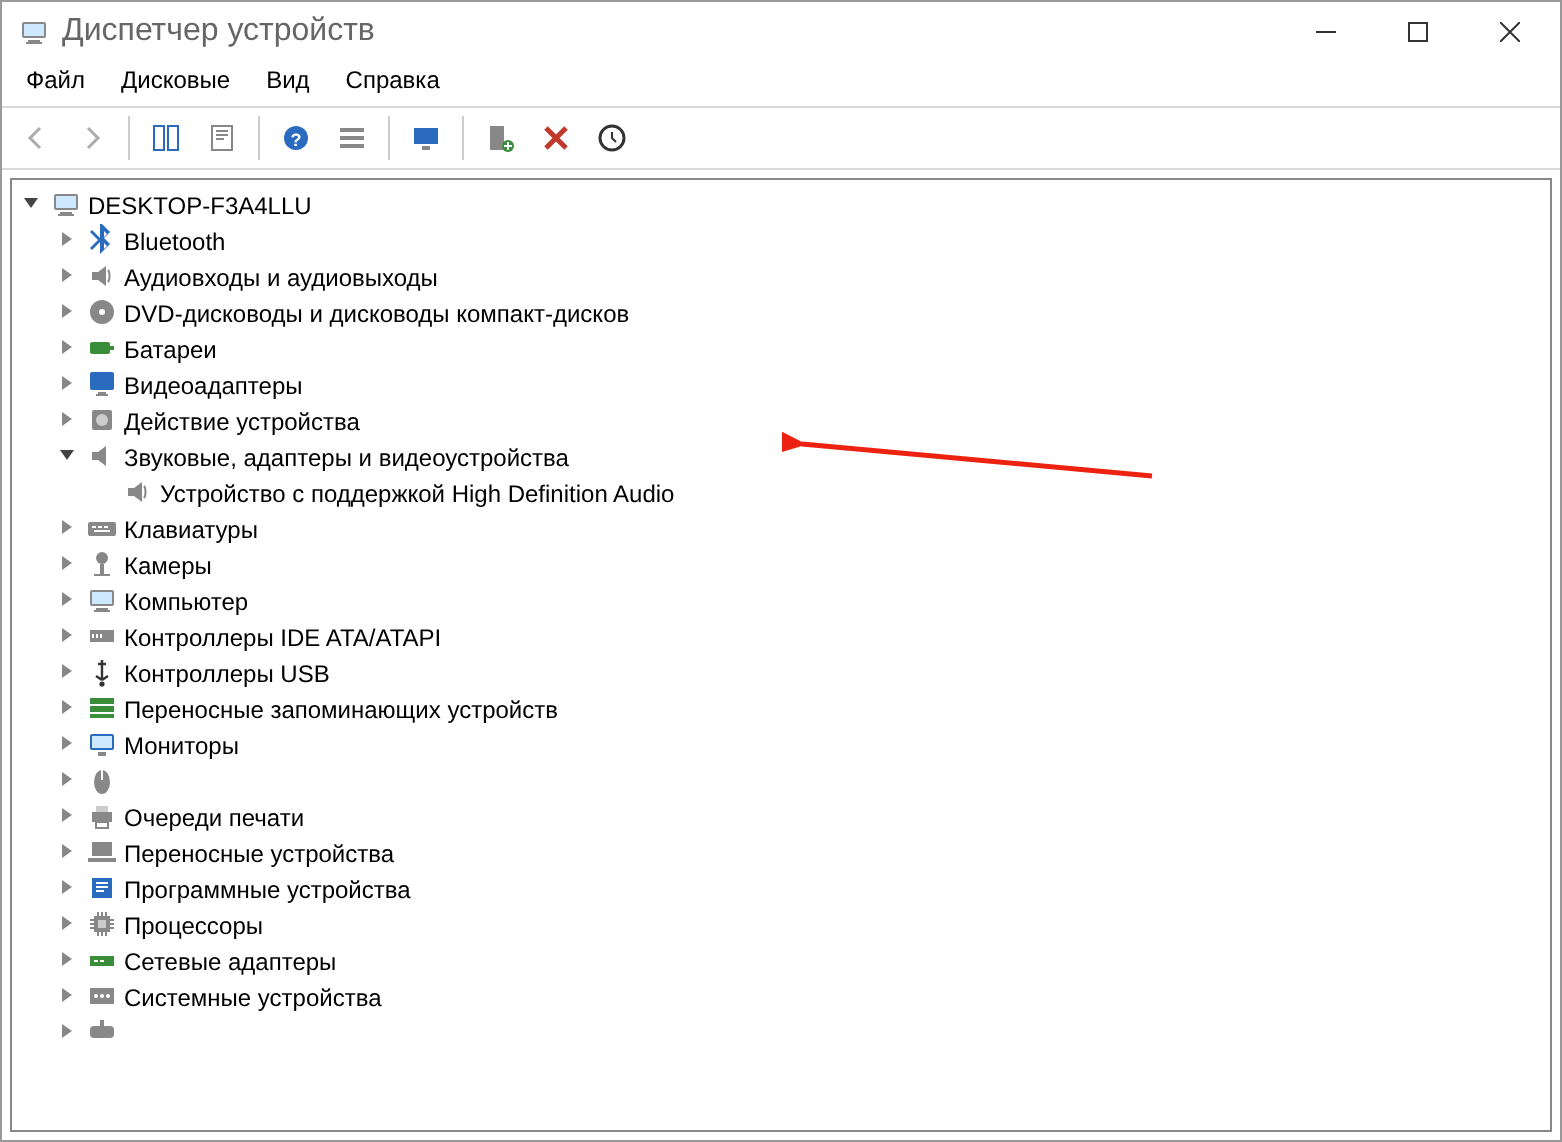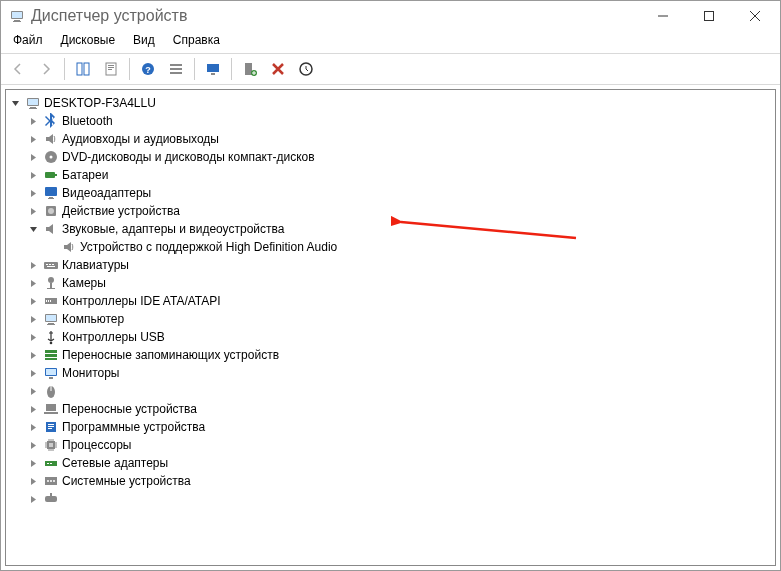--- a/index.html
+++ b/index.html
@@ -10,21 +10,21 @@
   .win-controls{display:flex}
   .win-btn{width:46px;height:30px;display:flex;align-items:center;justify-content:center;color:#444}
   .menubar{height:22px;display:flex;align-items:flex-start;padding:0 4px;gap:2px}
   .menu-item{padding:2px 8px}
   .toolbar{height:30px;border-top:1px solid #d9d9d9;border-bottom:1px solid #d9d9d9;display:flex;align-items:center;padding:0 4px;gap:2px}
   .tool-btn{width:24px;height:24px;display:flex;align-items:center;justify-content:center;border:1px solid transparent;border-radius:2px}
   .tool-sep{width:1px;height:22px;background:#ccc;margin:0 3px}
   .tool-btn.disabled{opacity:.4}
   .client{flex:1;padding:4px;overflow:hidden;display:flex}
   .tree-panel{flex:1;border:1px solid #888;background:#fff;overflow:auto;position:relative;padding:4px 2px}
-  .node{display:flex;align-items:center;height:18px;line-height:18px;white-space:nowrap}
+  .node{display:flex;align-items:flex-start;height:18px;line-height:18px;white-space:nowrap}
   .expander{width:14px;height:14px;display:inline-flex;align-items:center;justify-content:center;color:#666;font-size:11px;cursor:default}
   .node-icon{width:16px;height:16px;margin:0 3px;display:inline-flex;align-items:center;justify-content:center}
   .indent{display:inline-block}
   .arrow-annotation{position:absolute;pointer-events:none}
   
   .svg-blue{fill:#2a6bbf}
   .svg-gray{fill:#888}
   .svg-green{fill:#3a8e3a}
   .svg-black{fill:#333}
 </style>
@@ -428,48 +428,48 @@
         </div>
         <div class="node">
           <span class="indent" style="width: 18px;"></span>
           <span class="expander">
             <svg width="9" height="9">
               <path d="M2 1l5 3.5L2 8z" fill="#888"></path>
             </svg>
           </span>
           <span class="node-icon">
             <svg width="16" height="16">
+              <use href="#i-computer"></use>
+            </svg>
+          </span>
+          <span>Компьютер</span>
+        </div>
+        <div class="node">
+          <span class="indent" style="width: 18px;"></span>
+          <span class="expander">
+            <svg width="9" height="9">
+              <path d="M2 1l5 3.5L2 8z" fill="#888"></path>
+            </svg>
+          </span>
+          <span class="node-icon">
+            <svg width="16" height="16">
               <use href="#i-ide"></use>
             </svg>
           </span>
           <span>Контроллеры IDE ATA/ATAPI</span>
         </div>
         <div class="node">
           <span class="indent" style="width: 18px;"></span>
           <span class="expander">
             <svg width="9" height="9">
               <path d="M2 1l5 3.5L2 8z" fill="#888"></path>
             </svg>
           </span>
           <span class="node-icon">
             <svg width="16" height="16">
-              <use href="#i-computer"></use>
-            </svg>
-          </span>
-          <span>Компьютер</span>
-        </div>
-        <div class="node">
-          <span class="indent" style="width: 18px;"></span>
-          <span class="expander">
-            <svg width="9" height="9">
-              <path d="M2 1l5 3.5L2 8z" fill="#888"></path>
-            </svg>
-          </span>
-          <span class="node-icon">
-            <svg width="16" height="16">
               <use href="#i-usb"></use>
             </svg>
           </span>
           <span>Контроллеры USB</span>
         </div>
         <div class="node">
           <span class="indent" style="width: 18px;"></span>
           <span class="expander">
             <svg width="9" height="9">
               <path d="M2 1l5 3.5L2 8z" fill="#888"></path>
@@ -501,20 +501,34 @@
           <span class="expander">
             <svg width="9" height="9">
               <path d="M2 1l5 3.5L2 8z" fill="#888"></path>
             </svg>
           </span>
           <span class="node-icon">
             <svg width="16" height="16">
               <use href="#i-mouse"></use>
             </svg>
           </span>
+        </div>
+        <div class="node">
+          <span class="indent" style="width: 18px;"></span>
+          <span class="expander">
+            <svg width="9" height="9">
+              <path d="M2 1l5 3.5L2 8z" fill="#888"></path>
+            </svg>
+          </span>
+          <span class="node-icon">
+            <svg width="16" height="16">
+              <use href="#i-printer"></use>
+            </svg>
+          </span>
+          <span>Очереди печати</span>
         </div>
         <div class="node">
           <span class="indent" style="width: 18px;"></span>
           <span class="expander">
             <svg width="9" height="9">
               <path d="M2 1l5 3.5L2 8z" fill="#888"></path>
             </svg>
           </span>
           <span class="node-icon">
             <svg width="16" height="16">

